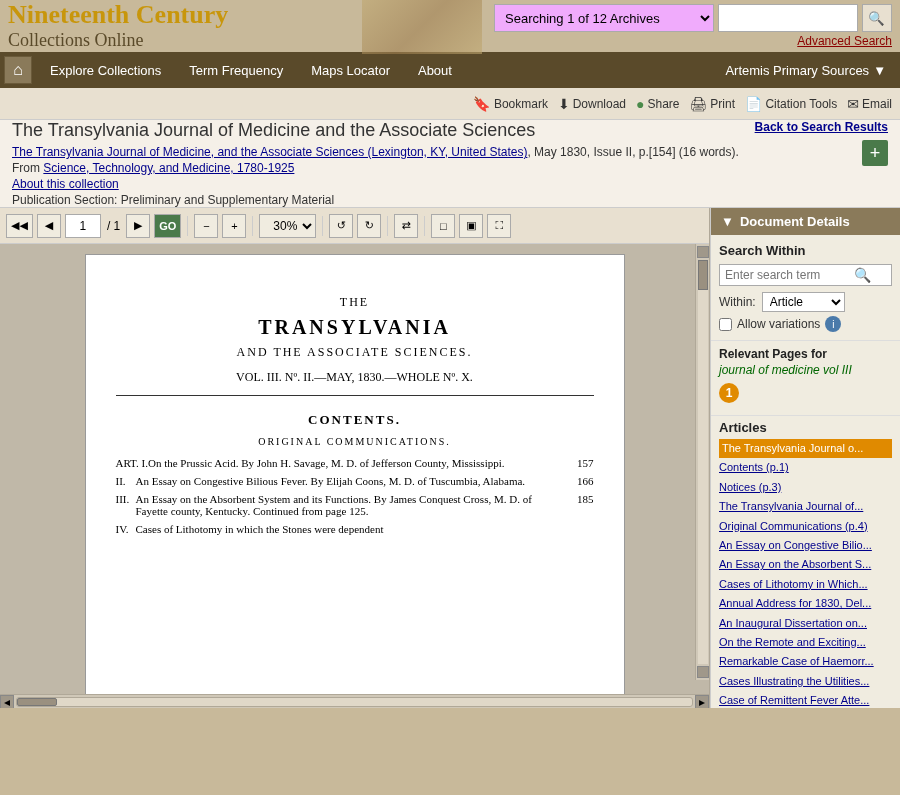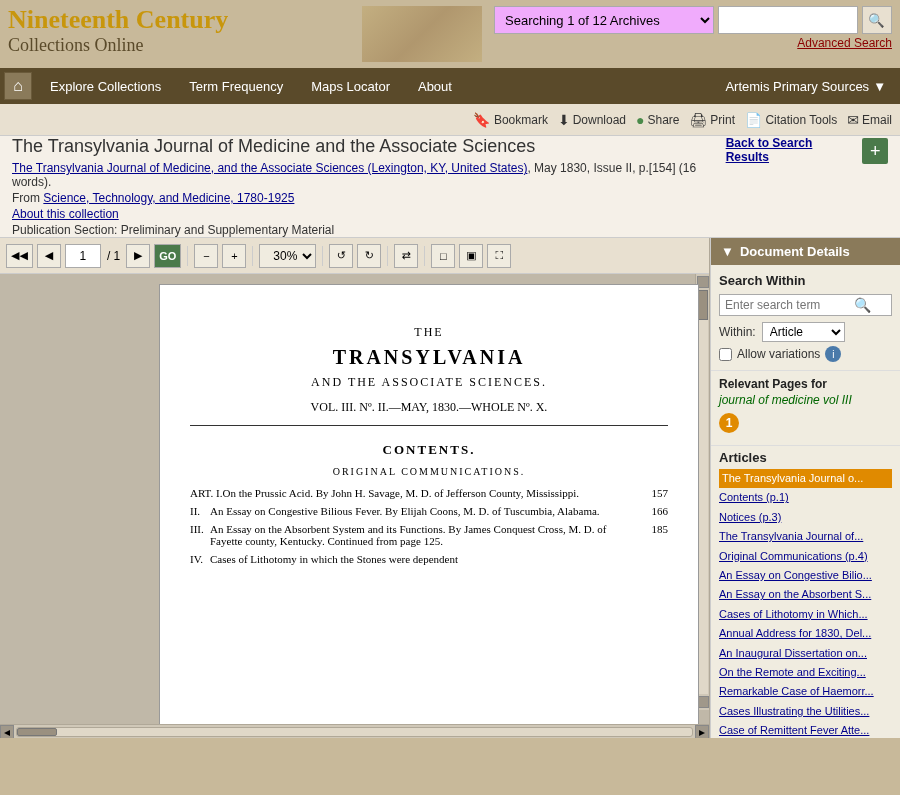--- a/index.html
+++ b/index.html
@@ -1,19 +1,19 @@
 <!DOCTYPE html>
 <html><head>
   <meta charset="utf-8">
   <style>
     * { box-sizing: border-box; margin: 0; padding: 0; }
     body { font-family: Arial, sans-serif; font-size: 12px; background: #c8b99a; width: 900px; min-height: 795px; overflow-x: hidden; }
 
     
-    #header { display: flex; background: #c8b99a; padding: 6px 8px; height: 68px; }
+    #header { display: flex; align-items: center; background: #c8b99a; padding: 6px 8px; height: 52px; }
     #logo { flex: 0 0 auto; margin-right: auto; }
     #logo-line1 { font-size: 26px; font-weight: bold; color: #c8960c; font-family: Georgia, serif; line-height: 1.1; }
     #logo-line2 { font-size: 18px; color: #5a4a2a; font-family: Georgia, serif; }
     #search-bar { display: flex; align-items: center; gap: 4px; flex: 0 0 auto; }
     #search-select { border: 1px solid #aaa; background: #f0abfc; padding: 4px 6px; font-size: 13px; height: 28px; min-width: 220px; }
     #search-input-box { border: 1px solid #aaa; background: white; height: 28px; width: 140px; padding: 2px 6px; font-size: 13px; }
     #search-btn { background: #e8e0d0; border: 1px solid #aaa; height: 28px; width: 30px; cursor: pointer; display: flex; align-items: center; justify-content: center; }
     #advanced-search { font-size: 12px; color: #8b0000; text-decoration: underline; cursor: pointer; text-align: right; margin-top: 2px; }
     #search-area { display: flex; flex-direction: column; align-items: flex-end; }
 
@@ -43,21 +43,21 @@
 
     
     #main { display: flex; height: calc(795px - 68px - 36px - 32px - 115px - 44px); min-height: 460px; }
 
     
     #viewer { flex: 1; background: #d0c8b8; border-right: 1px solid #b0a898; display: flex; flex-direction: column; overflow: hidden; }
     #viewer-toolbar { background: #e8e0d0; border-bottom: 1px solid #ccc; display: flex; align-items: center; padding: 4px 6px; gap: 4px; height: 36px; flex-wrap: wrap; }
     .vt-btn { background: #f0ece0; border: 1px solid #aaa; height: 24px; min-width: 24px; cursor: pointer; font-size: 11px; display: flex; align-items: center; justify-content: center; padding: 0 4px; }
     #page-input { width: 36px; height: 24px; border: 1px solid #aaa; text-align: center; font-size: 12px; }
     #zoom-select { height: 24px; border: 1px solid #aaa; font-size: 12px; background: #f0ece0; padding: 0 2px; text-align: right; }
-    #viewer-content { flex: 1; overflow-y: auto; display: flex; justify-content: flex-end; padding: 10px; background: #c0b8a8; position: relative; }
+    #viewer-content { flex: 1; overflow-y: auto; display: flex; justify-content: center; padding: 10px; background: #c0b8a8; position: relative; }
     #page-image { background: white; width: 540px; min-height: 460px; border: 1px solid #999; padding: 20px 30px; font-family: 'Times New Roman', Times, serif; position: relative; }
 
     
     .page-center { text-align: center; }
     .page-title-sm { font-size: 12px; letter-spacing: 2px; margin: 20px 0 6px; }
     .page-title-lg { font-size: 20px; font-weight: bold; letter-spacing: 3px; margin: 4px 0; }
     .page-title-colored { font-size: 22px; font-weight: bold; color: #2a6a2a; letter-spacing: 2px; }
     .page-title-of { font-size: 22px; font-weight: bold; color: #333; letter-spacing: 2px; }
     .page-title-med { font-size: 22px; font-weight: bold; color: #8b0000; letter-spacing: 2px; }
     .page-subtitle { font-size: 12px; letter-spacing: 2px; margin: 6px 0; }
@@ -173,21 +173,21 @@
       <div id="doc-title">The Transylvania Journal of Medicine and the Associate Sciences</div>
       <div id="doc-citation">
         <a href="#">The Transylvania Journal of Medicine, and the Associate Sciences (Lexington, KY, United States)</a><span>, May 1830, Issue II, p.[154] (16 words).</span>
       </div>
       <div id="doc-from">
         <span>From</span>&nbsp;<a href="#">Science, Technology, and Medicine, 1780-1925</a>
       </div>
       <div id="doc-about">About this collection</div>
       <div id="doc-pub">Publication Section: Preliminary and Supplementary Material</div>
     </div>
-    <div style="display:flex; flex-direction:row; align-items:flex-end; gap:6px;">
+    <div style="display:flex; flex-direction:column; align-items:flex-end; gap:6px;">
       <div id="back-search">Back to Search Results</div>
       <button id="add-btn">
         <span>+</span>
       </button>
     </div>
   </div>
 </div>
 
 <div id="main">
 

